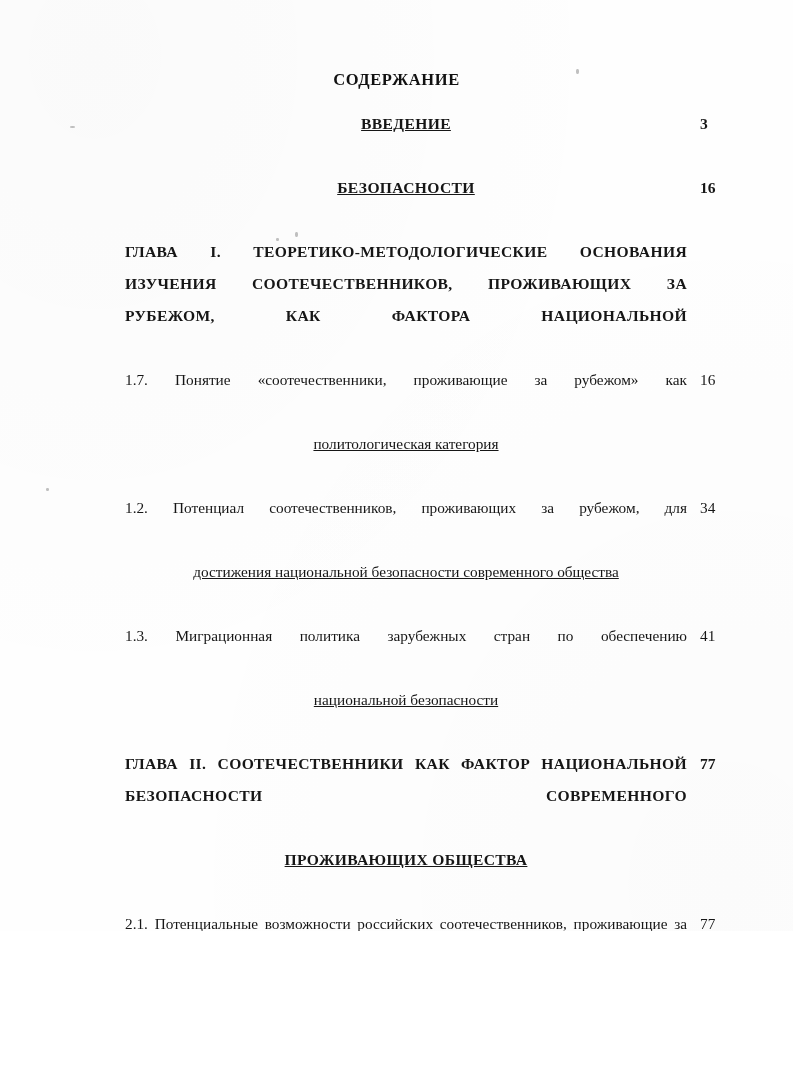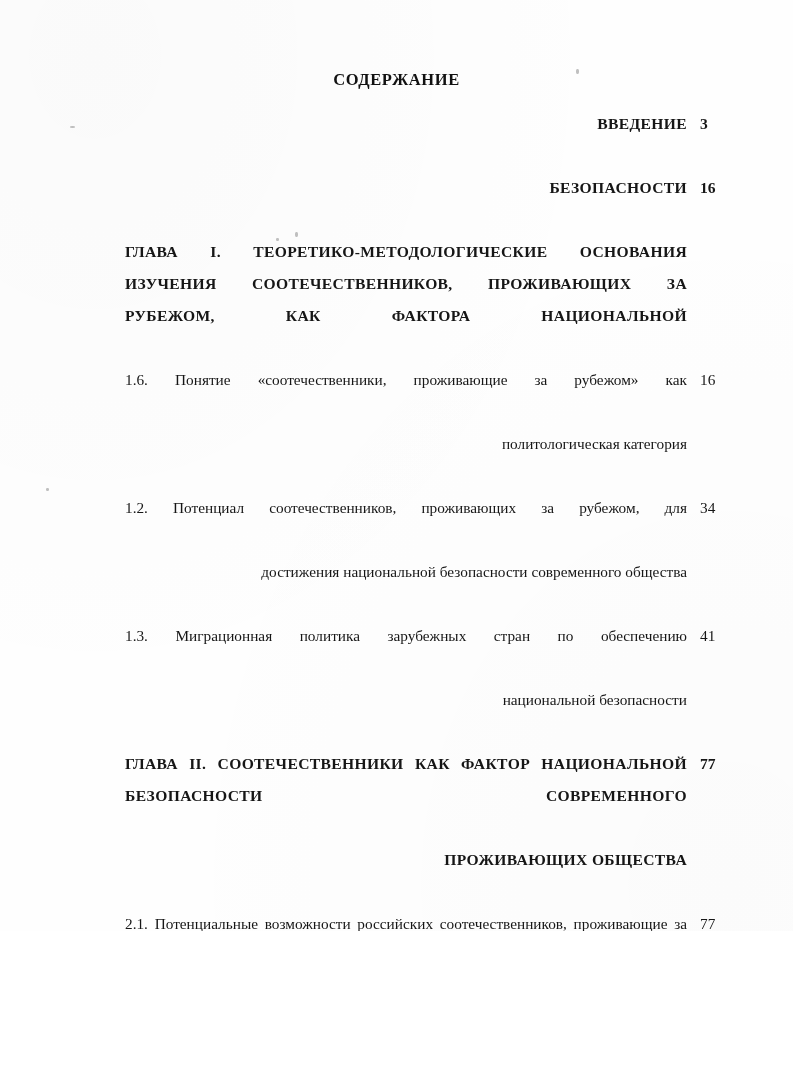--- a/index.html
+++ b/index.html
@@ -67,21 +67,22 @@
   }
   .entry-text::after {
     content: "";
     display: inline-block;
     width: 100%;
     height: 0;
   }
 
   
   .entry-text.no-justify {
-    text-align: right;
+    text-align: center;
+    text-decoration: underline;
   }
 
   .entry.bold .entry-text {
     font-weight: bold;
     letter-spacing: 0.35px;
     font-size: 15.6px;
   }
 
   .page-num {
     position: absolute;
@@ -135,21 +136,21 @@
       <div class="entry bold">
         <p class="entry-text no-justify">ВВЕДЕНИЕ</p>
         <span class="page-num">3</span>
       </div>
       <div class="entry bold">
         <p class="entry-text no-justify">БЕЗОПАСНОСТИ</p>
         <p class="entry-text">ГЛАВА I. ТЕОРЕТИКО-МЕТОДОЛОГИЧЕСКИЕ ОСНОВАНИЯ ИЗУЧЕНИЯ СООТЕЧЕСТВЕННИКОВ, ПРОЖИВАЮЩИХ ЗА РУБЕЖОМ, КАК ФАКТОРА НАЦИОНАЛЬНОЙ</p>
         <span class="page-num">16</span>
       </div>
       <div class="entry">
-        <p class="entry-text">1.6. Понятие «соотечественники, проживающие за рубежом» как</p>
+        <p class="entry-text">1.7. Понятие «соотечественники, проживающие за рубежом» как</p>
         <p class="entry-text no-justify">политологическая категория</p>
         <span class="page-num">16</span>
       </div>
       <div class="entry">
         <p class="entry-text">1.2. Потенциал соотечественников, проживающих за рубежом, для</p>
         <p class="entry-text no-justify">достижения национальной безопасности современного общества</p>
         <span class="page-num">34</span>
       </div>
       <div class="entry">
         <p class="entry-text">1.3. Миграционная политика зарубежных стран по обеспечению</p>

